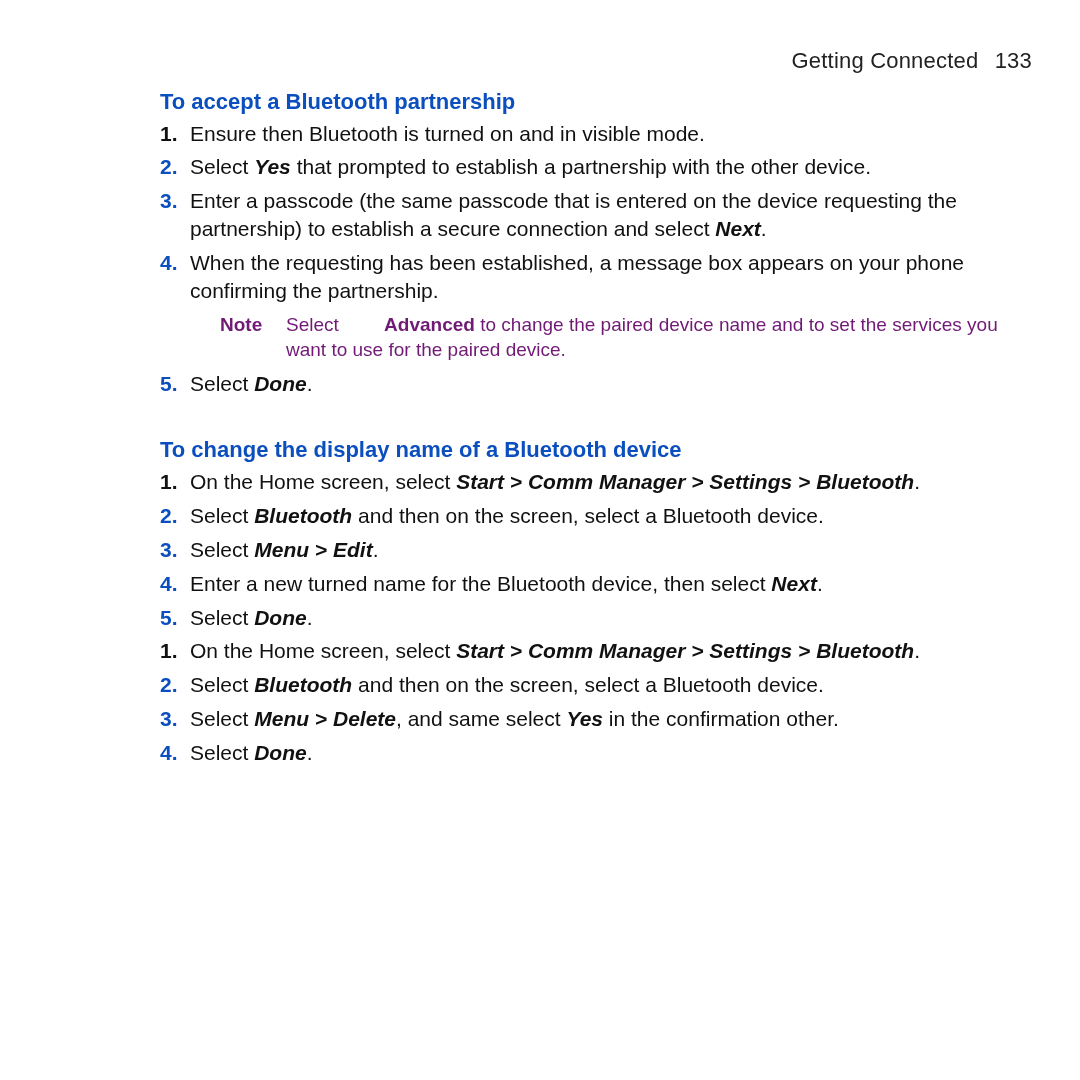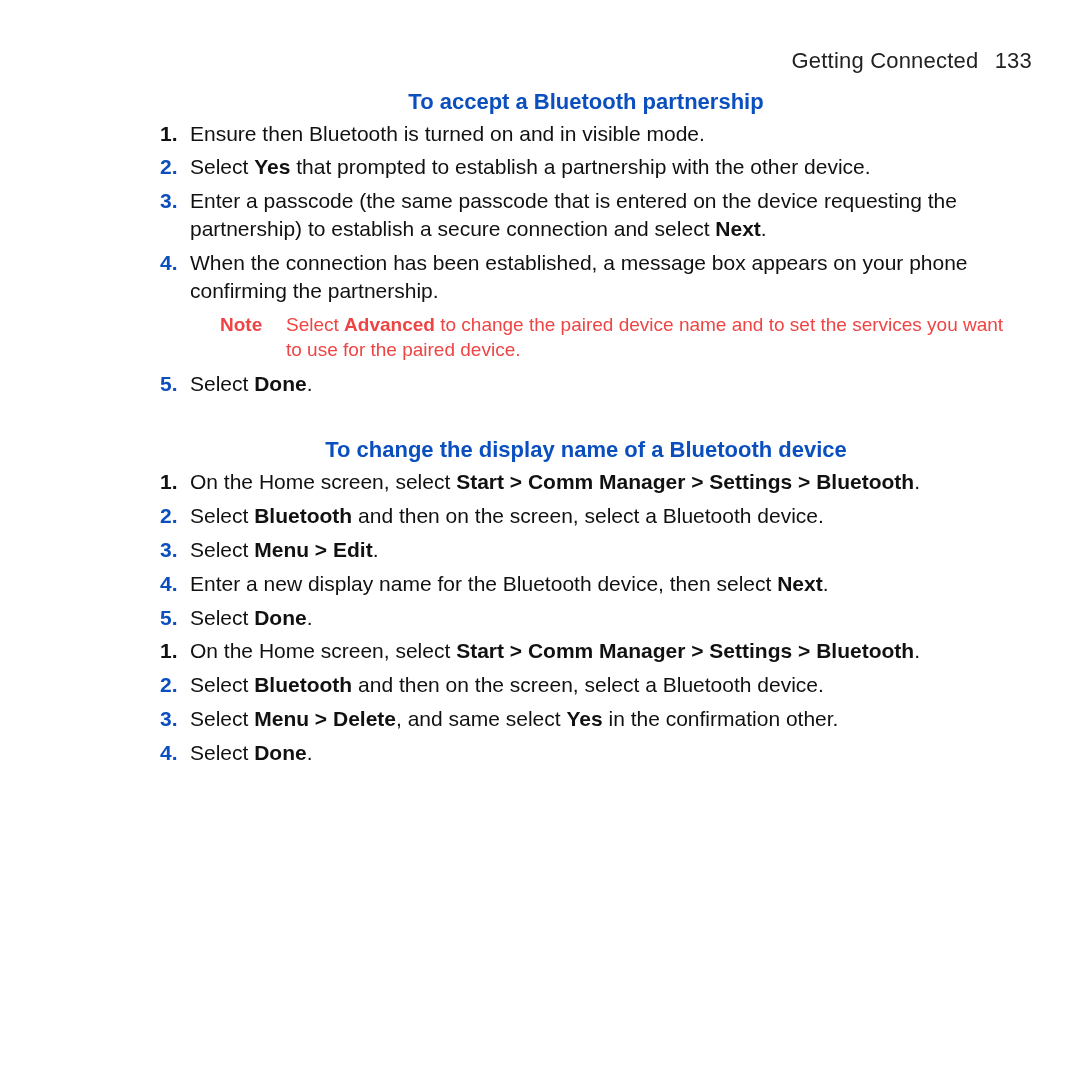--- a/index.html
+++ b/index.html
@@ -32,21 +32,20 @@
   .content {
     margin-left: 112px;   
     margin-right: 20px;
   }
   .sec-title {
     color: #0b4fbf;
     font-weight: 700;
     font-size: 22px;
     margin: 4px 0 4px 0;
     line-height: 1.25;
-    text-align: center;
   }
   .sec-title.later {
     margin-top: 38px;
   }
   ol.steps {
     list-style: none;
     margin: 0 0 0 0;
     padding: 0 0 0 30px;
   }
   ol.steps > li {
@@ -57,70 +56,70 @@
   }
   ol.steps > li .num {
     position: absolute;
     left: -30px;
     top: 0;
     font-weight: 700;
     font-size: 21px;
     color: #111;
   }
   ol.steps > li .num.blue { color: #0b4fbf; }
-  .b { font-weight: 700; }
+  .b { font-weight: 700; font-style: italic; }
   .note-row {
     display: flex;
     gap: 16px;
     margin: 8px 0 8px 60px;
-    color: #ef4444;
+    color: #701a75;
     font-size: 19px;
     line-height: 1.3;
   }
   .note-row .note-label {
     font-weight: 700;
     flex: 0 0 auto;
     min-width: 50px;
   }
   .note-row .note-body {
     flex: 1 1 auto;
   }
-  .note-row .note-body .nb { font-weight: 700; }
+  .note-row .note-body .nb { font-weight: 700; margin-left: 40px; }
 </style>
 </head>
 <body>
 
 <div class="page">
 
   <div class="running-head">
     <span>Getting Connected</span>
     <span class="pn">133</span>
   </div>
 
   <div class="content" id="content-root">
       <div class="sec-title">To accept a Bluetooth partnership</div>
       <ol class="steps">
         <li><span class="num">1.</span><span>Ensure then Bluetooth is turned on and in visible mode.</span></li>
         <li><span class="num blue">2.</span><span>Select </span><span class="b">Yes</span><span> that prompted to establish a partnership with the other device.</span></li>
         <li><span class="num blue">3.</span><span>Enter a passcode (the same passcode that is entered on the device requesting the partnership) to establish a secure connection and select </span><span class="b">Next</span><span>.</span></li>
-        <li><span class="num blue">4.</span><span>When the connection has been established, a message box appears on your phone confirming the partnership.</span></li>
+        <li><span class="num blue">4.</span><span>When the requesting has been established, a message box appears on your phone confirming the partnership.</span></li>
       </ol>
       <div class="note-row">
         <div class="note-label">Note</div>
         <div class="note-body"><span>Select </span><span class="nb">Advanced</span><span> to change the paired device name and to set the services you want to use for the paired device.</span></div>
       </div>
       <ol class="steps">
         <li><span class="num blue">5.</span><span>Select </span><span class="b">Done</span><span>.</span></li>
       </ol>
       <div class="sec-title later">To change the display name of a Bluetooth device</div>
       <ol class="steps">
         <li><span class="num">1.</span><span>On the Home screen, select </span><span class="b">Start &gt; Comm Manager &gt; Settings &gt; Bluetooth</span><span>.</span></li>
         <li><span class="num blue">2.</span><span>Select </span><span class="b">Bluetooth</span><span> and then on the screen, select a Bluetooth device.</span></li>
         <li><span class="num blue">3.</span><span>Select </span><span class="b">Menu &gt; Edit</span><span>.</span></li>
-        <li><span class="num blue">4.</span><span>Enter a new display name for the Bluetooth device, then select </span><span class="b">Next</span><span>.</span></li>
+        <li><span class="num blue">4.</span><span>Enter a new turned name for the Bluetooth device, then select </span><span class="b">Next</span><span>.</span></li>
         <li><span class="num blue">5.</span><span>Select </span><span class="b">Done</span><span>.</span></li>
       </ol>
       <ol class="steps">
         <li><span class="num">1.</span><span>On the Home screen, select </span><span class="b">Start &gt; Comm Manager &gt; Settings &gt; Bluetooth</span><span>.</span></li>
         <li><span class="num blue">2.</span><span>Select </span><span class="b">Bluetooth</span><span> and then on the screen, select a Bluetooth device.</span></li>
         <li><span class="num blue">3.</span><span>Select </span><span class="b">Menu &gt; Delete</span><span>, and same select </span><span class="b">Yes</span><span> in the confirmation other.</span></li>
         <li><span class="num blue">4.</span><span>Select </span><span class="b">Done</span><span>.</span></li>
       </ol>
     </div>
 

